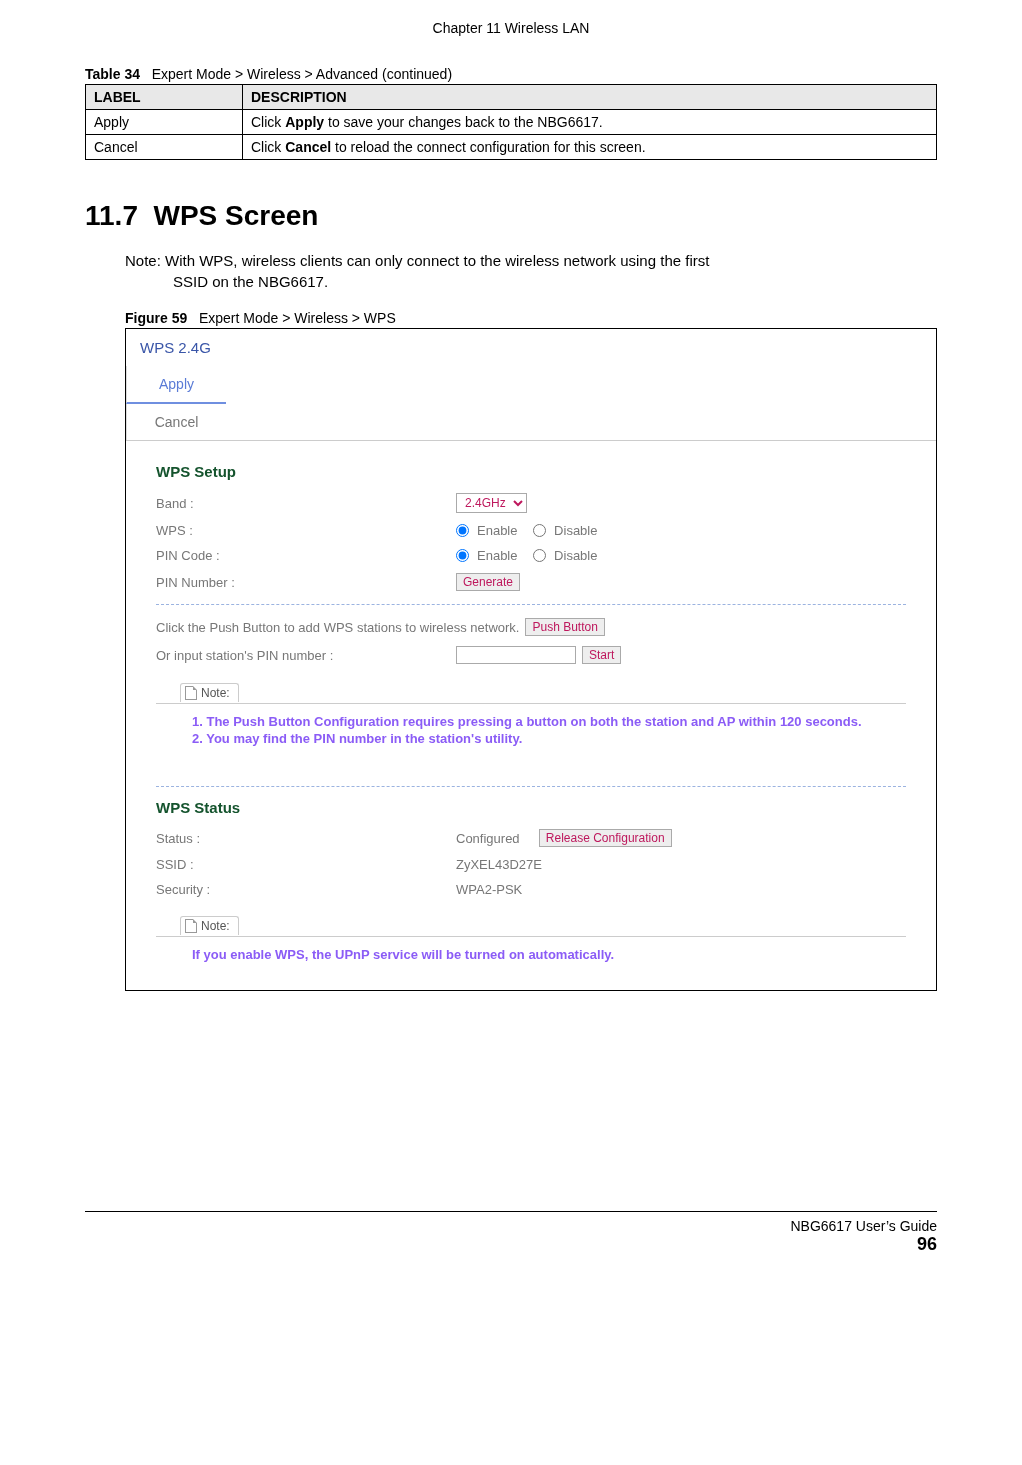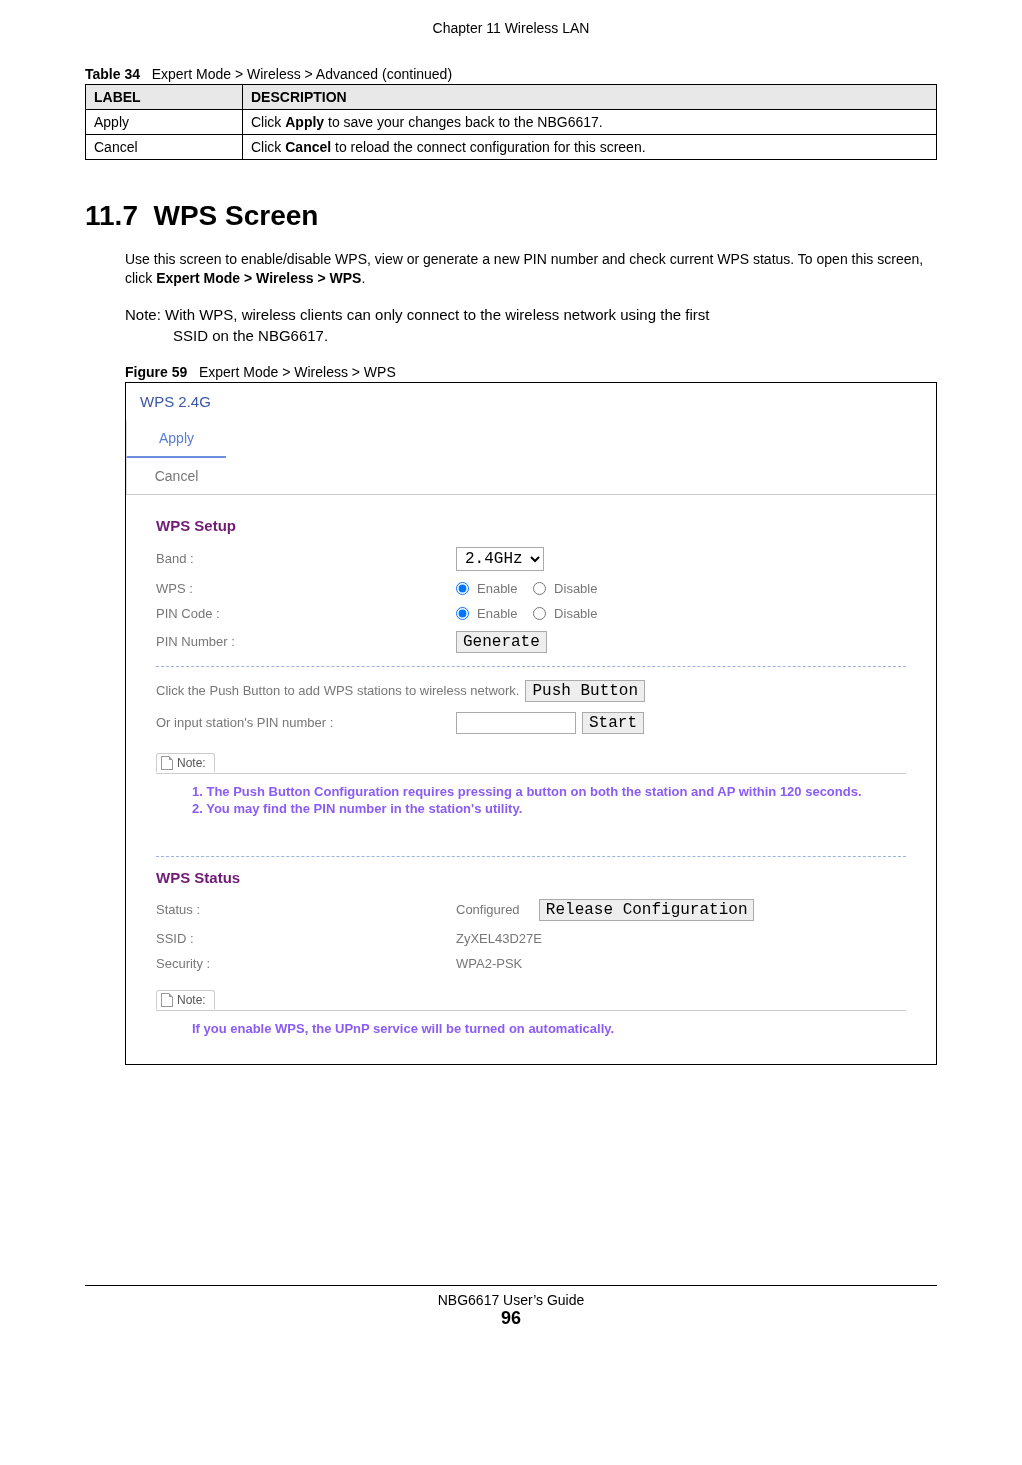--- a/index.html
+++ b/index.html
@@ -86,41 +86,41 @@
     padding: 10px 0;
     color: #777;
     font-size: 14px;
     border-left: 1px solid #ddd;
   }
   .titlebar .btn.apply { color: #5a7bd6; border-bottom: 2px solid #6f8fe0; }
   .panel {
     padding: 10px 30px 16px 30px;
   }
   .group-title {
-    color: #701a75;
+    color: #14532d;
     font-weight: bold;
     font-size: 15px;
     margin: 12px 0 8px 0;
   }
   .frow {
     display: flex;
     align-items: center;
     color: #777;
     font-size: 13px;
     padding: 5px 0;
   }
   .frow .lab { width: 300px; }
   .frow .val { display:flex; align-items:center; gap:6px; }
   select.small, input.small, button.small {
-    font-size: 16px;
-    font-family: Liberation Mono, monospace;
+    font-size: 12px;
+    font-family: Liberation Sans, sans-serif;
     border: 1px solid #aaa;
     background: #eee;
     padding: 1px 6px;
-    color: #000000;
+    color: #be185d;
   }
   select.small { background: #fff; padding: 1px 4px; }
   input.txt { background:#fff; width:120px; }
   input[type=radio]{ margin:0 2px 0 0; }
   .dashed {
     border: none;
     border-top: 1px dashed #9bb3e0;
     margin: 8px 0;
   }
   .note-box {
@@ -130,20 +130,21 @@
     display:inline-flex;
     align-items:center;
     border: 1px solid #ccc;
     border-bottom:none;
     border-radius:3px 3px 0 0;
     font-size:12px;
     color:#555;
     padding: 2px 8px 2px 4px;
     gap:4px;
     background:#fff;
+    margin-left:24px;
   }
   .note-body {
     border-top: 1px solid #ccc;
     padding: 8px 4px 8px 36px;
     font-size: 13px;
     color: #8b5cf6;
     font-weight: bold;
   }
   .note-body .line { margin: 2px 0; }
   .doc-icon {
@@ -153,21 +154,21 @@
     position:relative;
   }
   .doc-icon::after{
     content:"";
     position:absolute;
     right:-1px; top:-1px;
     border-top:4px solid #fff;
     border-left:4px solid #999;
   }
   .footer {
-    text-align: center;
+    text-align: right;
     margin-top: 220px;
     font-size: 14px;
   }
   .footer .pg { font-size: 18px; font-weight: bold; }
   .foot-rule {
     border:none;
     border-top:1px solid #000;
     margin: 0 0 6px 0;
   }
 </style>
@@ -201,23 +202,20 @@
       </td>
     </tr>
   </tbody>
     </table>
 
   <h2 class="section-heading">
     <span>11.7</span>&nbsp;&nbsp;<span>WPS Screen</span>
   </h2>
 
   <div class="indent">
-    <p class="body-text">
-      <span>Use this screen to enable/disable WPS, view or generate a new PIN number and check current WPS status. To open this screen, click </span><b>Expert Mode &gt; Wireless &gt; WPS</b><span>.</span>
-    </p>
 
     <p class="note-text">
       <span>Note: With WPS, wireless clients can only connect to the wireless network using the first</span>
       <span class="indent-line">SSID on the NBG6617.</span>
     </p>
 
     <div class="caption">
       <b>Figure 59</b>&nbsp;&nbsp;
       <span>Expert Mode &gt; Wireless &gt; WPS</span>
     </div>

